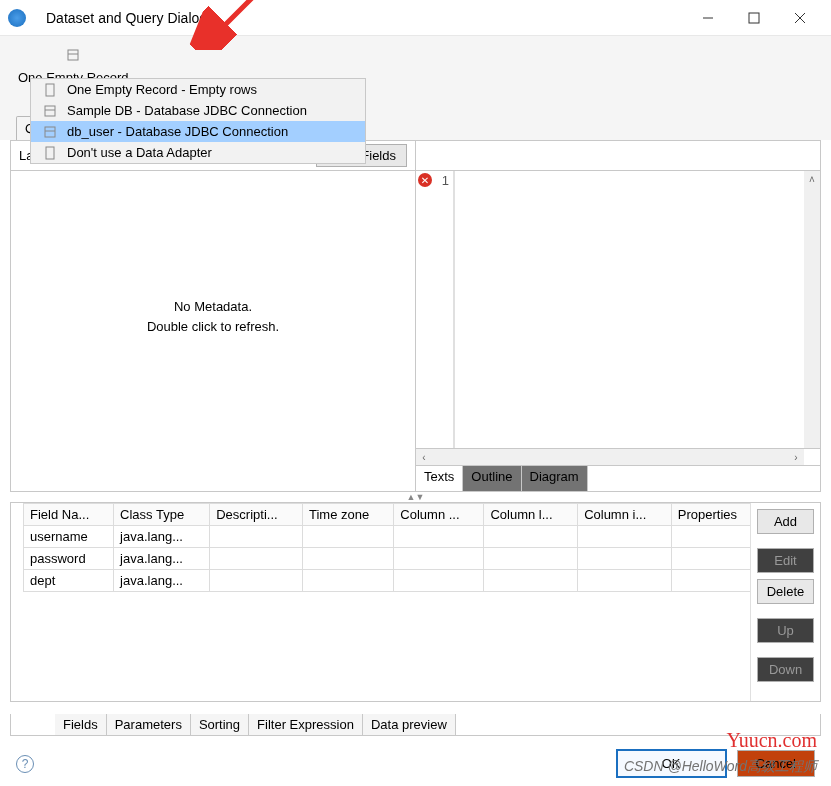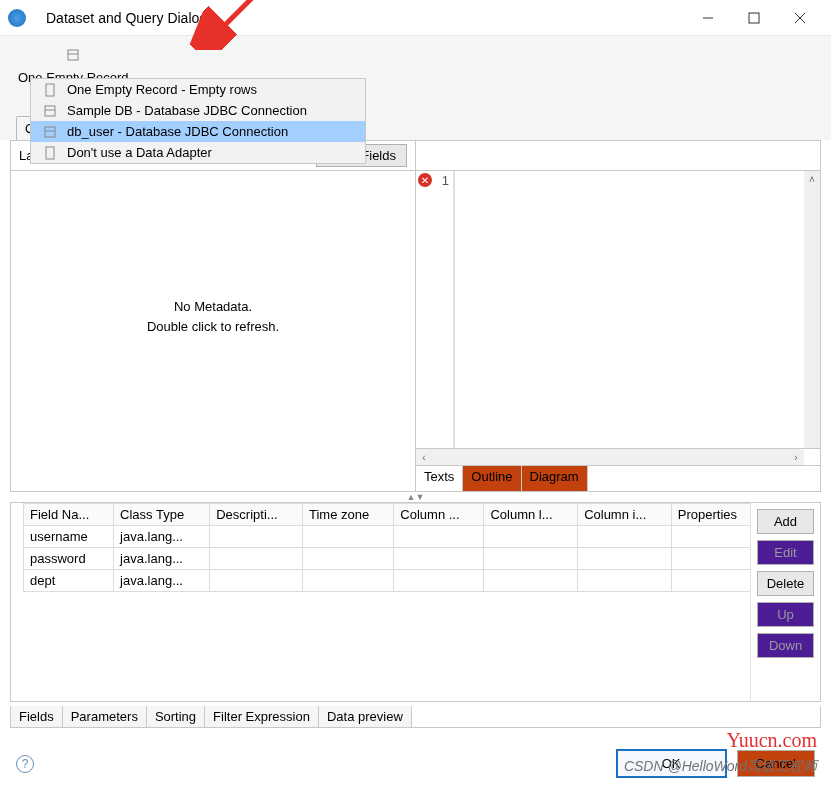--- a/index.html
+++ b/index.html
@@ -41,36 +41,36 @@
 .read-fields { background: #e8e8e8; border: 1px solid #b0b0b0; padding: 3px 10px; cursor: pointer; margin-left: auto; }
 .meta-hint { position: absolute; top: 50%; left: 50%; transform: translate(-50%,-50%); text-align: center; line-height: 1.5; }
 .editor-area { position: absolute; top: 30px; left: 0; right: 0; bottom: 42px; display: flex; border-bottom: 1px solid #c8c8c8; }
 .err-icon { width: 14px; height: 14px; border-radius: 50%; background: #d93025; color: #fff; font-size: 10px; display: flex; align-items: center; justify-content: center; margin: 2px; }
 .gutter { width: 20px; background: #fff; text-align: right; padding: 2px 4px; color: #555; border-right: 1px solid #e0e0e0;}
 .editor { flex: 1; background: #fff; border-left: 1px solid #e0e0e0; }
 .scroll-v { width: 16px; background: #f0f0f0; display:flex; align-items:flex-start; justify-content:center;}
 .scroll-h { position:absolute; left:0; right:16px; bottom:26px; height:16px; background:#f0f0f0; display:flex; align-items:center;}
 .scroll-arrow{width:16px;height:16px;display:flex;align-items:center;justify-content:center;font-size:10px;color:#666;}
 .bot-tabs { position:absolute; bottom:0; left:0; right:0; height:26px; display:flex; border-top:1px solid #c8c8c8;}
-.bot-tab { border-right:1px solid #c8c8c8; padding:3px 8px; background:#c2410c; cursor:pointer;}
+.bot-tab { border-right:1px solid #c8c8c8; padding:3px 8px; background:#737373; cursor:pointer;}
 .bot-tab:first-child{background:#fff;}
 .split-handle { height:10px; text-align:center; color:#888; font-size:9px;}
 
 
 .fields-panel { margin: 0 10px; border:1px solid #c8c8c8; height:200px; display:flex; }
 .fields-left{flex:1; overflow:auto;}
 .fields-right{width:70px; padding:6px; display:flex; flex-direction:column; gap:6px; border-left:1px solid #e0e0e0;}
 .fields-right button{padding:4px 2px;border:1px solid #b0b0b0;background:#e8e8e8;cursor:pointer;}
-.fields-right button.disabled{color:#999;background:#4c1d95;}
+.fields-right button.disabled{color:#999;background:#404040;margin-top:8px;}
 table{border-collapse:collapse;width:100%;margin-left:12px;}
 th,td{border:1px solid #dcdcdc;padding:3px 6px;text-align:left;white-space:nowrap;overflow:hidden;text-overflow:ellipsis;max-width:88px;font-weight:normal;}
 th{background:#fafafa;}
 
 
-.footer-tabs{display:flex;margin:4px 10px;border:1px solid #c8c8c8;border-top:none;}
+.footer-tabs{display:flex;margin:12px 10px;border:1px solid #c8c8c8;border-top:none;padding-left:44px;}
 .footer-tab{border-right:1px solid #c8c8c8;padding:3px 8px;background:#f5f5f5;cursor:pointer;}
 
 
 .bottom-bar{position:absolute;bottom:8px;left:0;right:0;display:flex;align-items:center;padding:0 16px;gap:10px;}
 .help-icon{width:18px;height:18px;border:1.5px solid #6a8fb5;border-radius:50%;color:#6a8fb5;display:flex;align-items:center;justify-content:center;font-size:12px;cursor:pointer;}
 .spacer{flex:1;}
 .ok-btn{border:2px solid #1a6fc0;background:#f5f9ff;padding:5px 44px;cursor:pointer;}
 .cancel-btn{border:1px solid #b0b0b0;background:#c2410c;padding:5px 18px;cursor:pointer;}
 
 

